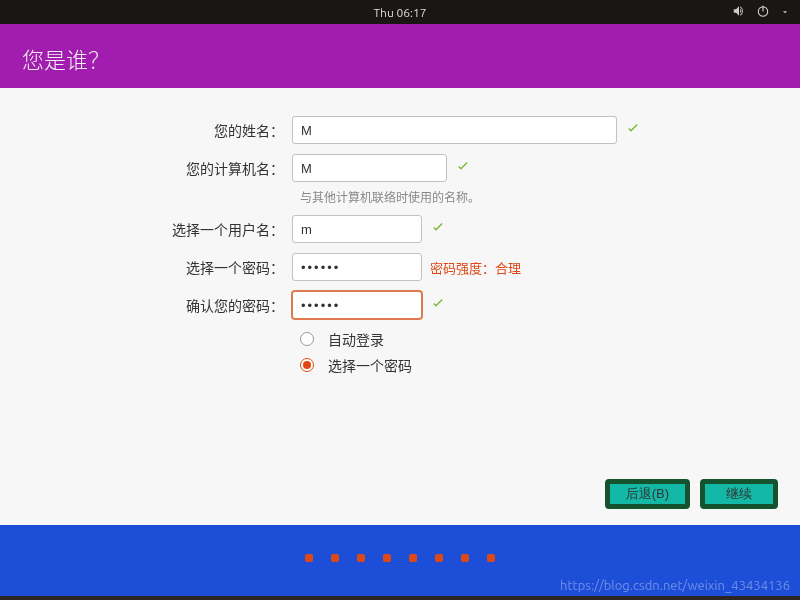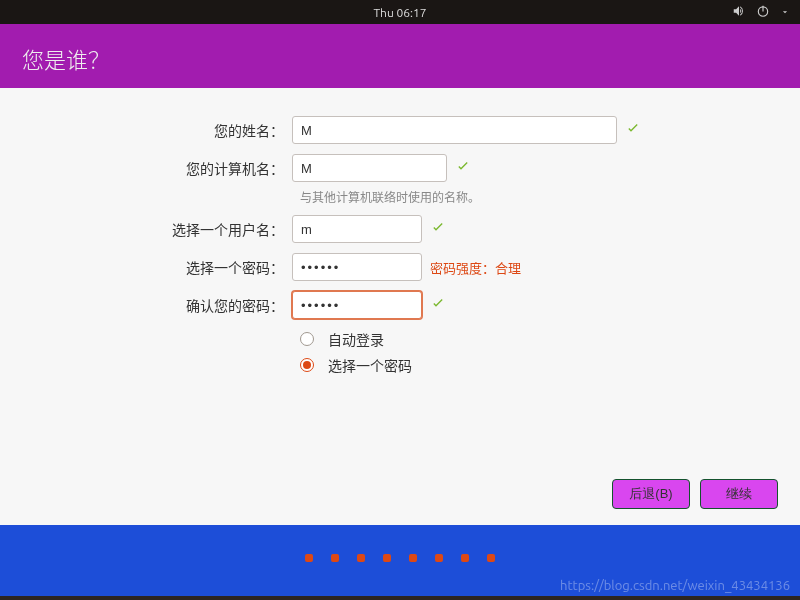--- a/index.html
+++ b/index.html
@@ -95,22 +95,22 @@
     content: ""; position: absolute; left: 2px; top: 2px;
     width: 8px; height: 8px; border-radius: 50%; background: #dd4814;
   }
   .footer-buttons {
     position: absolute; right: 22px; bottom: 16px;
     display: flex; gap: 10px;
   }
   .btn {
     min-width: 78px; height: 30px;
     padding: 0 16px;
-    background: #d946ef;
-    border: 1px solid #14532d;
+    background: #14b8a6;
+    border: 5px solid #14532d;
     border-radius: 4px;
     font-size: 13px; color: #333;
     cursor: pointer;
   }
   .bottom-strip {
     height: 71px;
     background: #1d4ed8;
     position: relative;
     display: flex; align-items: center; justify-content: center;
   }

